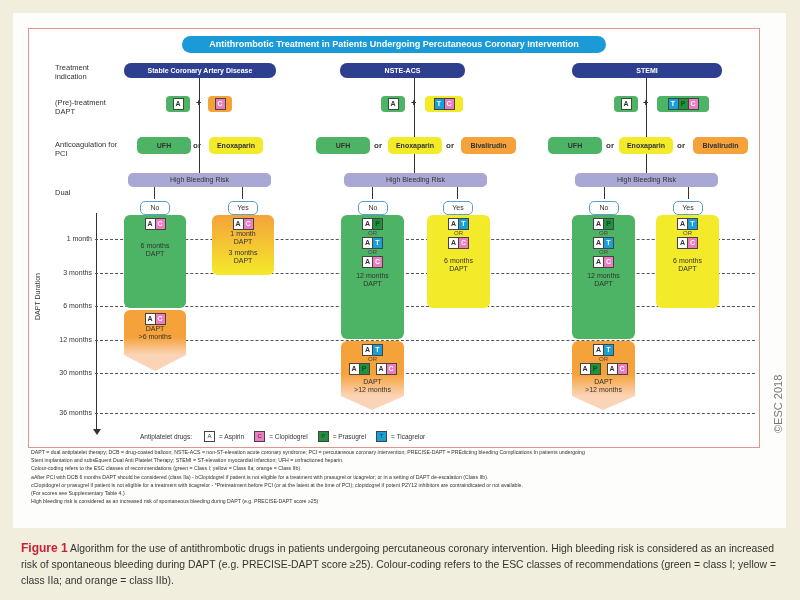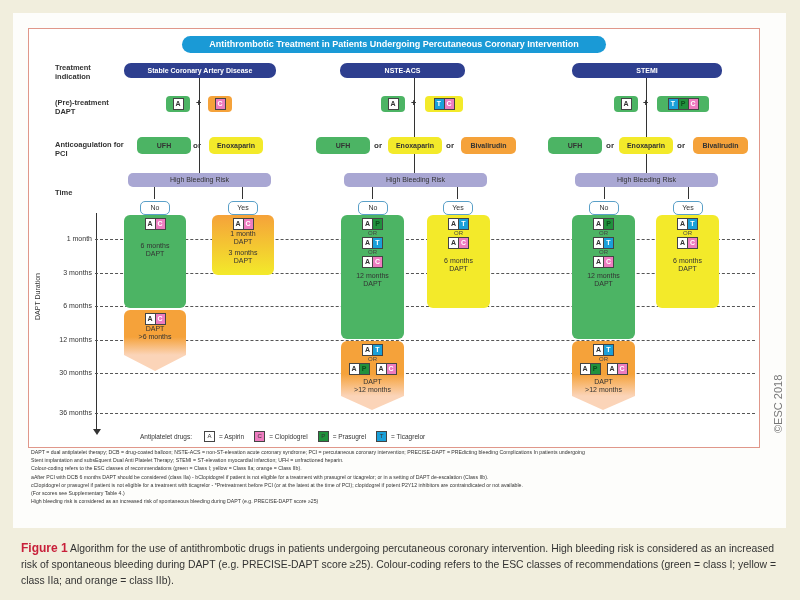--- a/index.html
+++ b/index.html
@@ -1,21 +1,21 @@
 <!DOCTYPE html>
 <html><head>
 <meta charset="utf-8">
 <style>
   html,body{margin:0;padding:0;}
   body{width:800px;height:600px;background:#f1eedd;position:relative;overflow:hidden;font-family:"Liberation Sans",sans-serif;color:#222;}
   .page{position:absolute;left:13px;top:13px;width:773px;height:515px;background:#fdfdfb;}
   .frame{position:absolute;left:28px;top:28px;width:730px;height:418px;border:1px solid #e0978a;background:#fff;}
   .abs{position:absolute;}
   .title-pill{position:absolute;left:182px;top:36px;width:424px;height:17px;background:#1a9ad6;border-radius:9px;color:#fff;font-weight:bold;font-size:9px;line-height:17px;text-align:center;}
-  .row-label{position:absolute;left:55px;font-size:7.5px;line-height:9px;color:#333;font-weight:bold;}
+  .row-label{position:absolute;left:55px;font-size:7.5px;line-height:9px;color:#333;}
   .ind-pill{position:absolute;height:15px;top:63px;background:#2e3f8f;border-radius:7px;color:#fff;font-weight:bold;font-size:7px;line-height:15px;text-align:center;}
   .drug-box{position:absolute;height:16px;border-radius:4px;display:flex;align-items:center;justify-content:center;gap:2px;}
   .g{background:#4cb464;}
   .y{background:#f3ea2a;}
   .o{background:#f5a23a;}
   .chip{display:inline-block;width:9px;height:10px;border:1px solid #444;font-size:7px;line-height:10px;text-align:center;font-weight:bold;}
   .chip.A{background:#fff;color:#333;}
   .chip.C{background:#ee7cc0;color:#fff;}
   .chip.P{background:#21913d;color:#0b4d1c;}
   .chip.T{background:#1aa0d9;color:#fff;}
@@ -46,21 +46,21 @@
 <body>
 
 <div class="page"></div>
 <div class="frame"></div>
 
 <div class="title-pill">Antithrombotic Treatment in Patients Undergoing Percutaneous Coronary Intervention</div>
 
 <div class="row-label" style="top:63px;width:60px;">Treatment indication</div>
 <div class="row-label" style="top:98px;width:60px;">(Pre)-treatment DAPT</div>
 <div class="row-label" style="top:140px;width:70px;">Anticoagulation for PCI</div>
-<div class="row-label" style="top:188px;">Time</div>
+<div class="row-label" style="top:188px;">Dual</div>
 
 <div class="ind-pill" style="left:124px;width:152px;">Stable Coronary Artery Disease</div>
 <div class="ind-pill" style="left:340px;width:125px;">NSTE-ACS</div>
 <div class="ind-pill" style="left:572px;width:150px;">STEMI</div>
 
 <div class="vline" style="left:199px;top:78px;height:100px;"></div>
 <div class="vline" style="left:414px;top:78px;height:100px;"></div>
 <div class="vline" style="left:646px;top:78px;height:100px;"></div>
 
 <div class="drug-box g" style="left:166px;top:96px;width:24px;">

